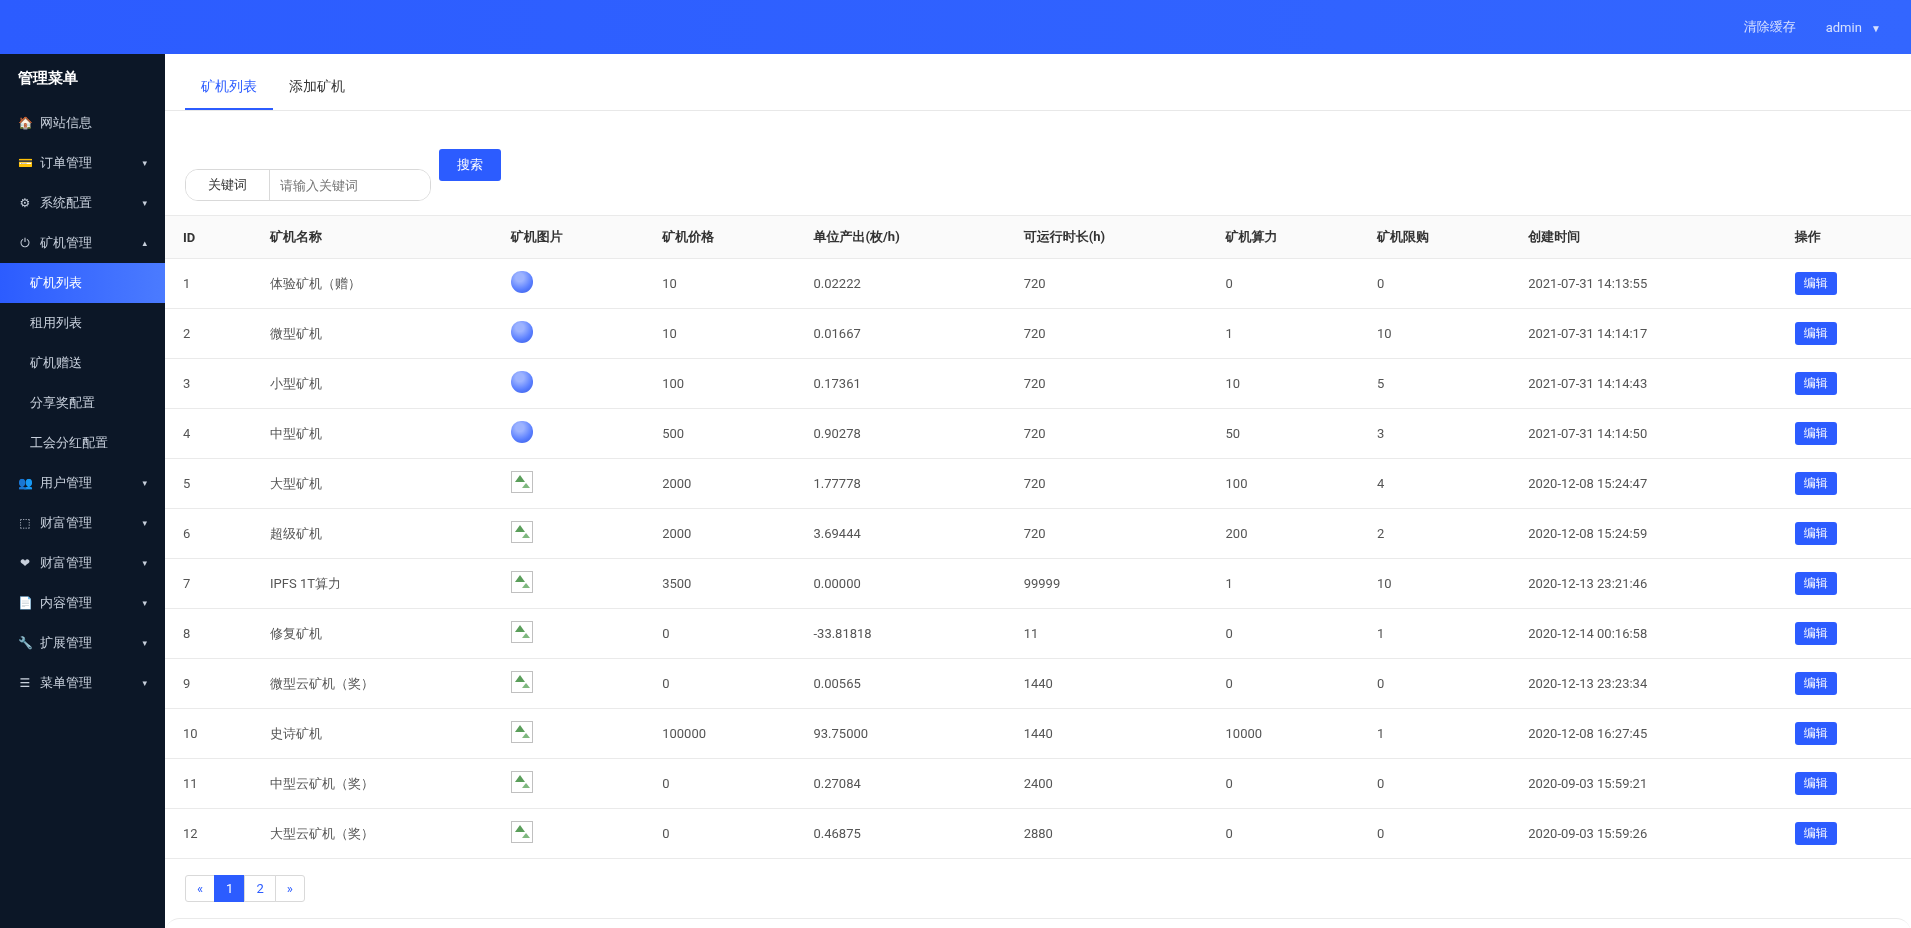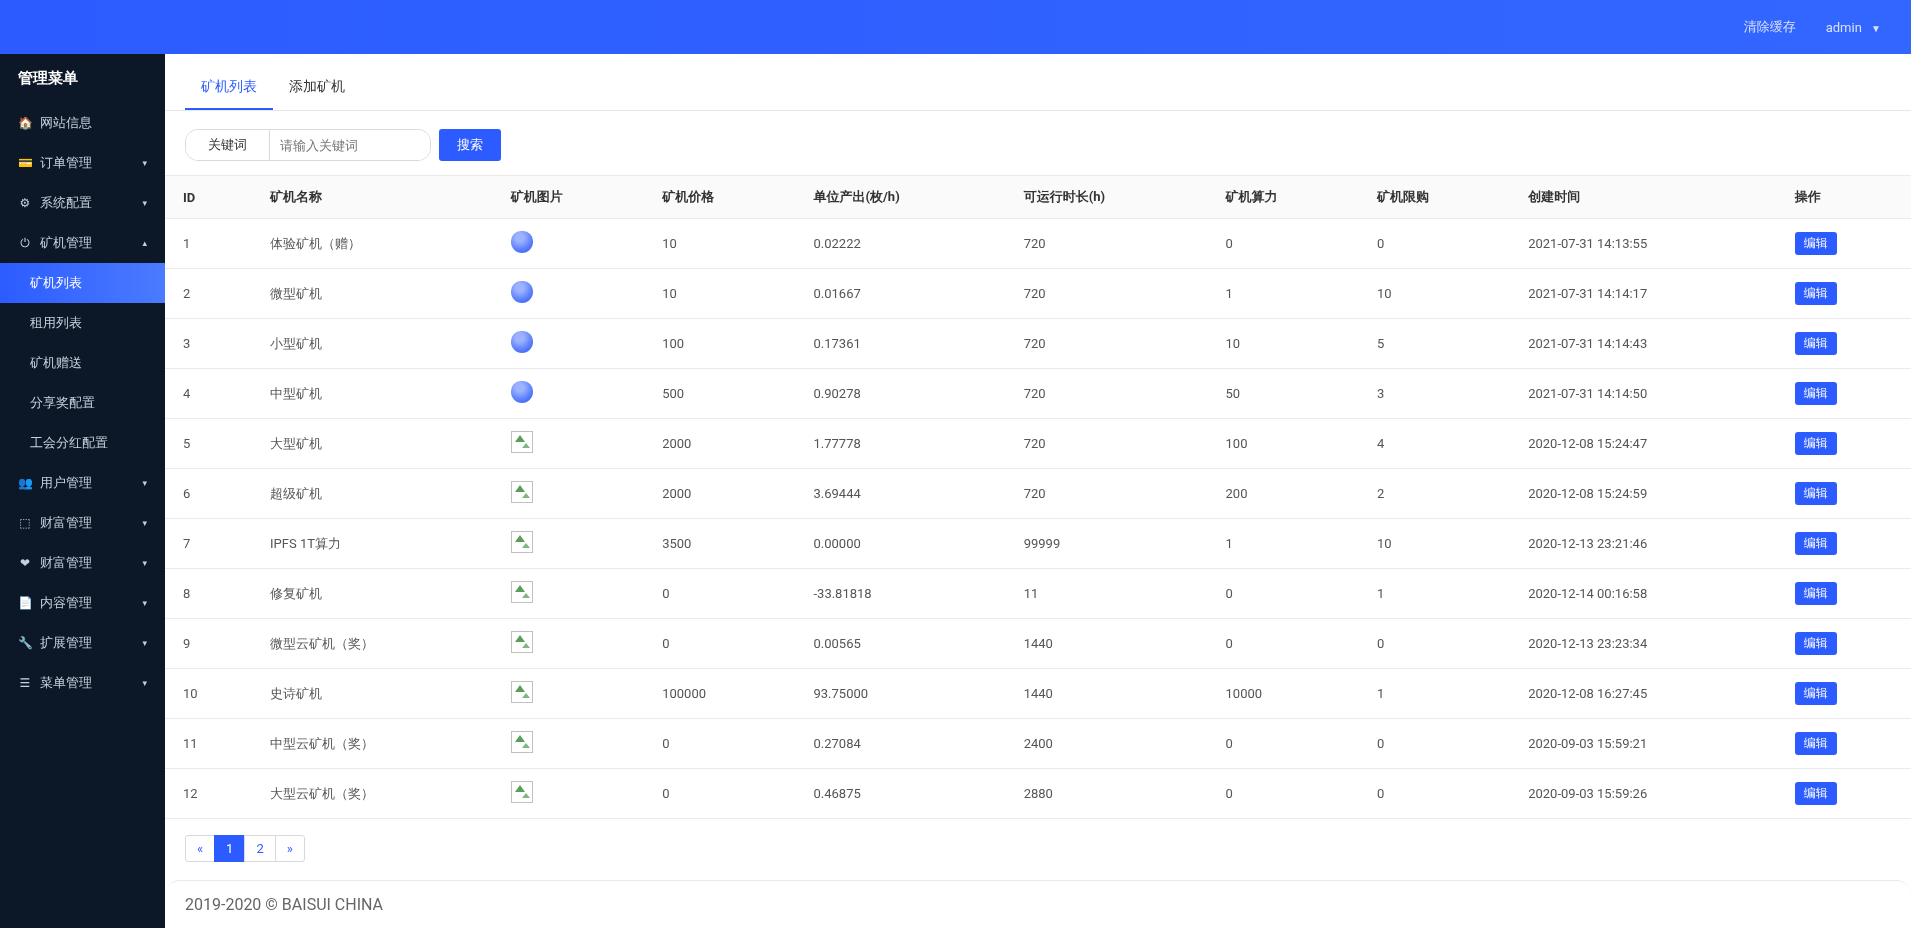--- a/index.html
+++ b/index.html
@@ -13,21 +13,21 @@
 .sidebar-item { padding: 11px 18px; display: flex; align-items: center; justify-content: space-between; cursor: pointer; font-size: 13px; color: #c8d0dc; }
 .sidebar-item.active { background: linear-gradient(90deg, #2c5cff 0%, #4b7bff 100%); color: #fff; }
 .sidebar-item .label-wrap { display: flex; align-items: center; gap: 8px; }
 .sidebar-item .icon { width: 14px; display: inline-block; text-align: center; font-size: 12px; }
 .sidebar-sub .sidebar-item { padding-left: 30px; }
 .main { flex: 1; background: #fff; padding: 0; display: flex; flex-direction: column; }
 .tabs { display: flex; border-bottom: 1px solid #e8e8e8; padding: 0 20px; margin-top: 12px; }
 .tab { padding: 12px 16px; cursor: pointer; font-size: 14px; color: #333; }
 .tab.active { color: #2c5cff; border-bottom: 2px solid #2c5cff; }
 .toolbar { display: flex; gap: 8px; padding: 18px 20px 14px; align-items: center; }
-.input-group { display: flex; border: 1px solid #d9d9d9; border-radius: 13px; overflow: hidden; }
+.input-group { display: flex; border: 1px solid #d9d9d9; border-radius: 13px; overflow: hidden; margin-top: 40px; }
 .input-addon { background: #fff; padding: 6px 22px; border-right: 1px solid #d9d9d9; font-size: 13px; }
 .input-field { border: none; padding: 6px 10px; outline: none; width: 160px; font-size: 13px; }
 .btn { padding: 7px 18px; border: none; border-radius: 3px; cursor: pointer; font-size: 13px; }
 .btn-primary { background: #2c5cff; color: #fff; }
 .btn-sm { padding: 3px 9px; font-size: 12px; font-family: Liberation Serif, serif; }
 table { width: 100%; border-collapse: collapse; }
 th, td { padding: 12px 18px; text-align: left; border-bottom: 1px solid #eaeaea; font-size: 13px; }
 th { font-weight: bold; color: #333; background: #fafafa; border-top: 1px solid #eaeaea; }
 td { color: #555; }
 .miner-img { width: 22px; height: 22px; display: inline-block; }

